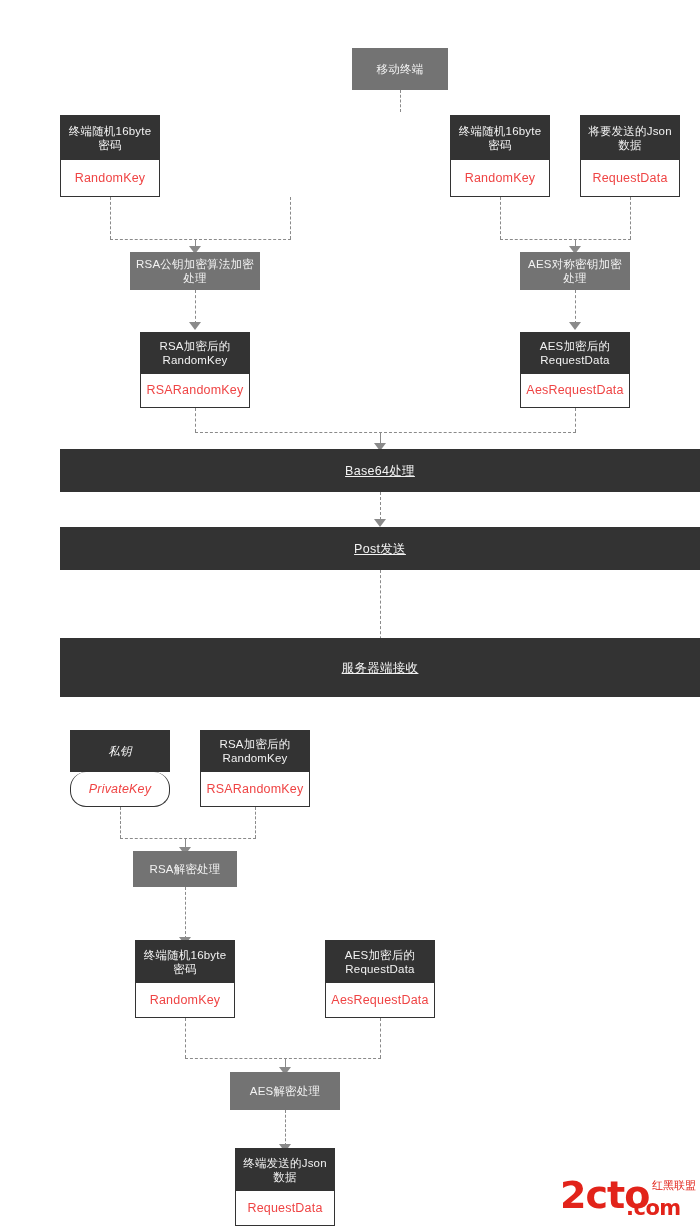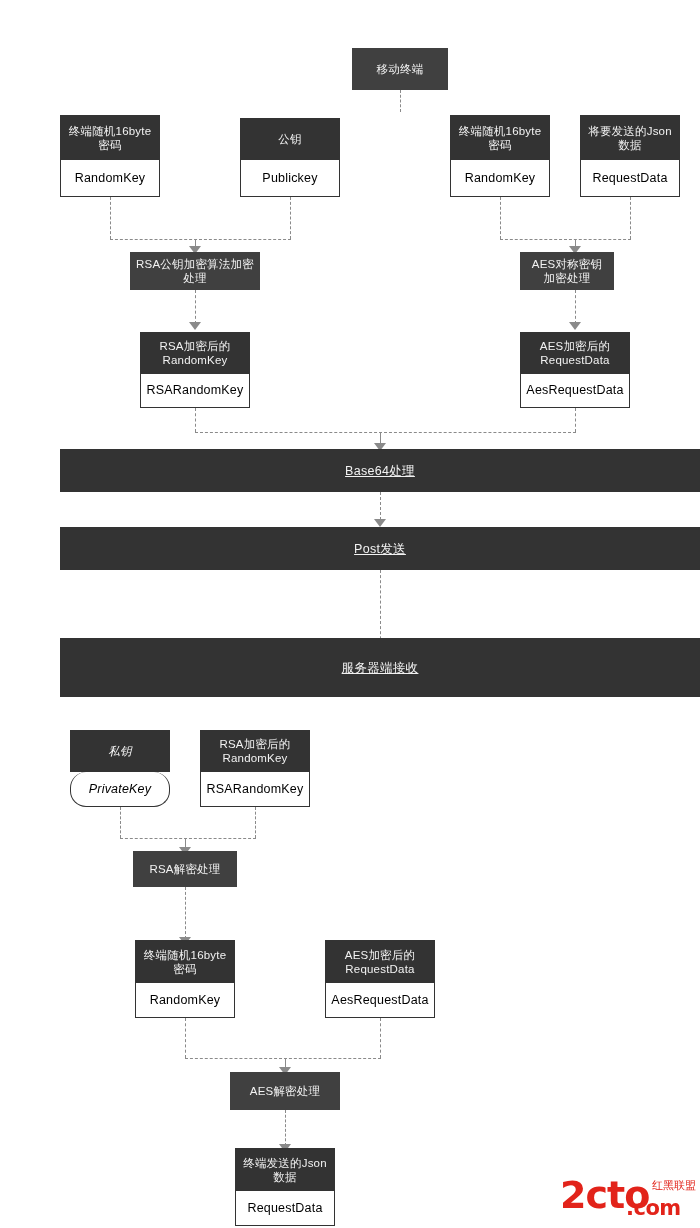--- a/index.html
+++ b/index.html
@@ -32,36 +32,36 @@
     display: flex;
     align-items: center;
     justify-content: center;
     text-align: center;
     box-sizing: border-box;
     padding: 4px 6px;
     letter-spacing: 0.2px;
   }
   .node-body {
     background: #ffffff;
-    color: #000000;
+    color: #ef4444;
     border: 1px solid #333333;
     border-top: none;
     font-size: 12.5px;
     line-height: 15px;
     display: flex;
     align-items: center;
     justify-content: center;
     text-align: left;
     box-sizing: border-box;
     padding: 16px 5px;
     letter-spacing: 0.2px;
   }
   .proc {
     position: absolute;
-    background: #404040;
+    background: #737373;
     color: #f2f2f2;
     font-size: 11.5px;
     line-height: 14px;
     display: flex;
     align-items: center;
     justify-content: center;
     text-align: center;
     box-sizing: border-box;
     padding: 4px 6px;
     letter-spacing: 0.2px;
@@ -156,24 +156,20 @@
     <span>移动终端</span>
   </div>
 
   <div class="vline" style="left:400px; top:90px; height:22px;"></div>
 
   <div class="node" style="left:60px; top:115px; width:100px;">
     <div class="node-head" style="height:45px;">终端随机16byte密码</div>
     <div class="node-body" style="height:37px;">RandomKey</div>
   </div>
 
-  <div class="node" style="left:240px; top:118px; width:100px;">
-    <div class="node-head" style="height:42px;">公钥</div>
-    <div class="node-body" style="height:37px;">Publickey</div>
-  </div>
 
   <div class="node" style="left:450px; top:115px; width:100px;">
     <div class="node-head" style="height:45px;">终端随机16byte密码</div>
     <div class="node-body" style="height:37px;">RandomKey</div>
   </div>
 
   <div class="node" style="left:580px; top:115px; width:100px;">
     <div class="node-head" style="height:45px;">将要发送的Json数据</div>
     <div class="node-body" style="height:37px;">RequestData</div>
   </div>
@@ -187,21 +183,21 @@
   <div class="vline" style="left:500px; top:197px; height:42px;"></div>
   <div class="vline" style="left:630px; top:197px; height:42px;"></div>
   <div class="hline" style="left:500px; top:239px; width:131px;"></div>
   <div class="vline solid" style="left:575px; top:239px; height:10px;"></div>
   <div class="arrow" style="left:569px; top:246px;"></div>
 
   <div class="proc" style="left:130px; top:252px; width:130px; height:38px;">
     <span>RSA公钥加密算法加密处理</span>
   </div>
 
-  <div class="proc" style="left:520px; top:252px; width:94px; height:38px;">
+  <div class="proc" style="left:520px; top:252px; width:110px; height:38px;">
     <span>AES对称密钥加密处理</span>
   </div>
 
   <div class="vline" style="left:195px; top:290px; height:34px;"></div>
   <div class="arrow" style="left:189px; top:322px;"></div>
 
   <div class="vline" style="left:575px; top:290px; height:34px;"></div>
   <div class="arrow" style="left:569px; top:322px;"></div>
 
   <div class="node" style="left:140px; top:332px; width:110px;">

